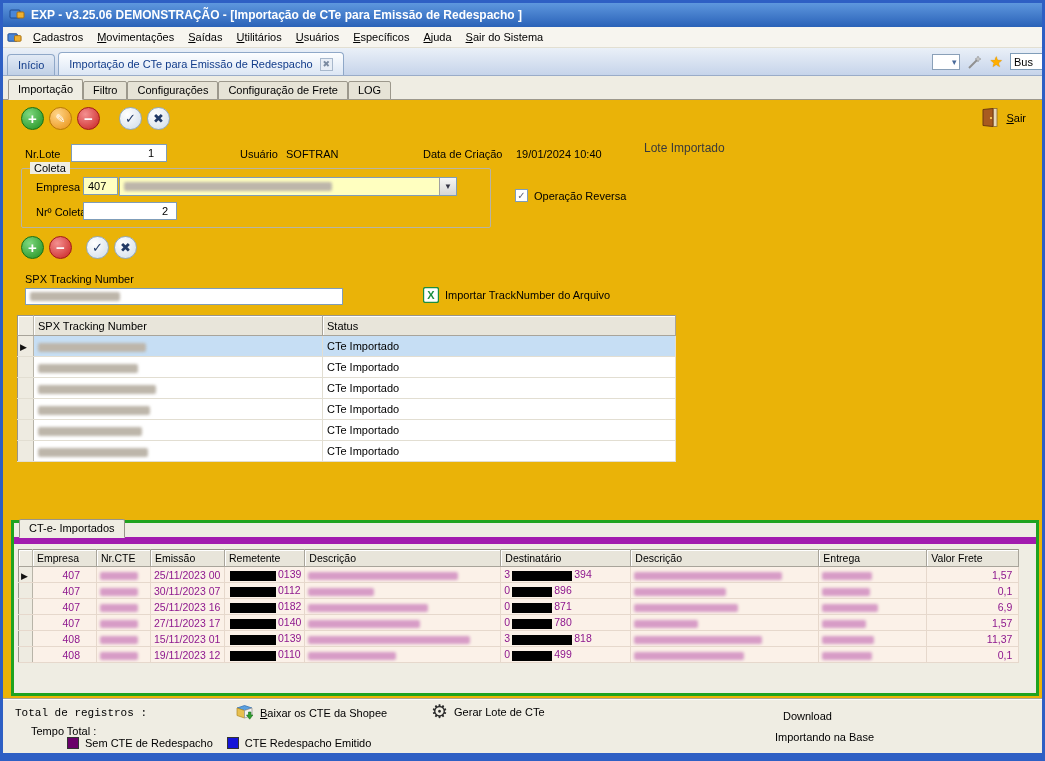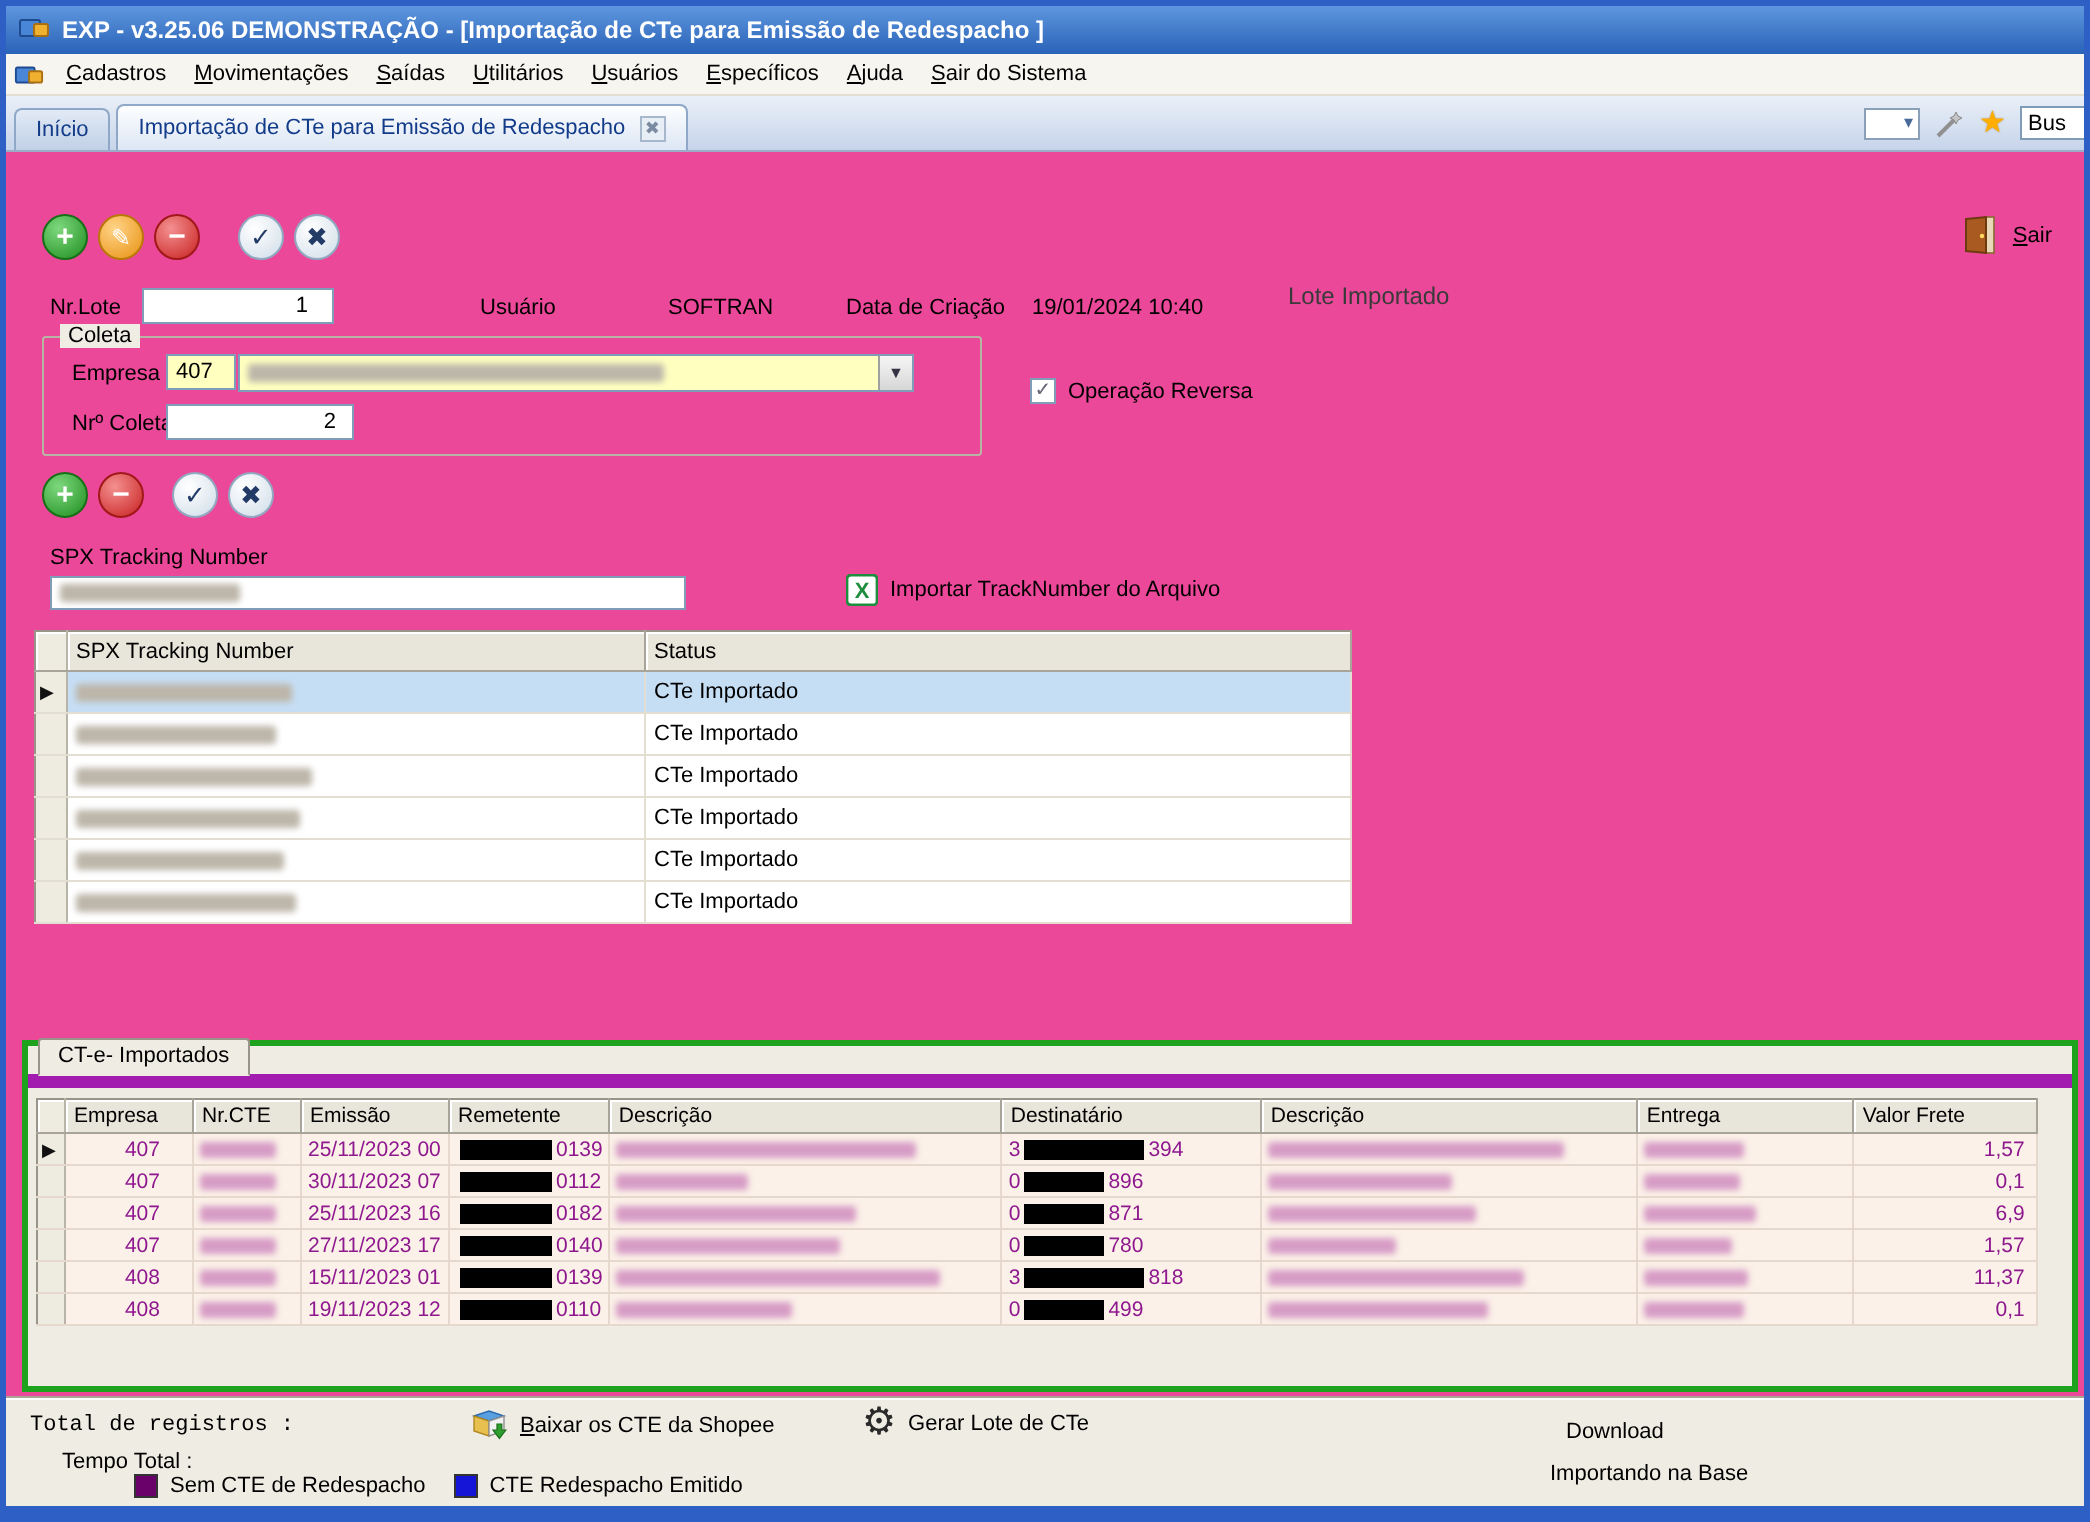--- a/index.html
+++ b/index.html
@@ -1,18 +1,18 @@
 <!DOCTYPE html>
 <html><head>
 <meta charset="utf-8">
 <style>
   * { margin:0; padding:0; box-sizing:border-box; }
   html,body { width:1045px; height:761px; }
   body { font-family:"Liberation Sans","DejaVu Sans",sans-serif; font-size:11px; color:#000; }
-  .window { position:relative; width:1045px; height:761px; background:#ec4899;
+  .window { position:relative; width:1045px; height:761px; background:#eab308;
             border:3px solid #2E5FC4; border-bottom-width:8px; overflow:hidden; }
   .abs { position:absolute; }
 
   
   .titlebar { position:absolute; top:0; left:0; right:0; height:24px;
     background:linear-gradient(#5E97DE,#2A62B8); color:#fff; display:flex; align-items:center;
     gap:6px; padding:0 6px; font-size:12px; font-weight:bold; white-space:nowrap; }
 
   
   .menubar { position:absolute; top:24px; left:0; right:0; height:21px; background:#F7F5EF;
@@ -169,20 +169,27 @@
         <svg width="16" height="16" viewBox="0 0 16 16">
           <path d="M2 14 L10 6" stroke="#909090" stroke-width="2"></path>
           <path d="M11 2 l1 2 2 1 -2 1 -1 2 -1 -2 -2 -1 2 -1 z" fill="#C4C4C4" stroke="#8A8A8A" stroke-width="0.5"></path>
         </svg>
       </span>
       <span class="star">★</span>
       <input class="search" value="Bus" style="">
     </div>
   </div>
 
+  <div class="subtabs">
+    <span class="subtab">Importação</span>
+    <span class="subtab inactive">Filtro</span>
+    <span class="subtab inactive">Configurações</span>
+    <span class="subtab inactive">Configuração de Frete</span>
+    <span class="subtab inactive">LOG</span>
+  </div>
 
   <div class="abs" style="top:104px;left:18px;display:flex;gap:5px;align-items:center;">
     <div class="cbtn green">
         <span>+</span>
       </div>
     <div class="cbtn orange">
         <span>✎</span>
       </div>
     <div class="cbtn red">
         <span>−</span>
@@ -205,21 +212,21 @@
       </svg>
     </span>
     <span class="accel">Sair</span>
   </div>
 
   <span class="lbl abs" style="top:145px;left:22px;">Nr.Lote</span>
   <div class="tbox right abs" style="top:141px;left:68px;width:96px;padding-right:12px;">
     <span>1</span>
   </div>
   <span class="lbl abs" style="top:145px;left:237px;">Usuário</span>
-  <span class="lbl abs" style="top:145px;left:283px;margin-left:48px;">SOFTRAN</span>
+  <span class="lbl abs" style="top:145px;left:283px;">SOFTRAN</span>
   <span class="lbl abs" style="top:145px;left:420px;">Data de Criação</span>
   <span class="lbl abs" style="top:145px;left:513px;">19/01/2024 10:40</span>
   <span class="lote-status abs" style="top:138px;left:641px;">Lote Importado</span>
 
   <div class="groupbox" style="top:165px;left:18px;width:470px;height:60px;">
     <span class="legend">Coleta</span>
     <span class="lbl" style="position:absolute;top:12px;left:14px;">Empresa</span>
     <div class="tbox yellow" style="position:absolute;top:8px;left:61px;width:35px;">
       <span>407</span>
     </div>

